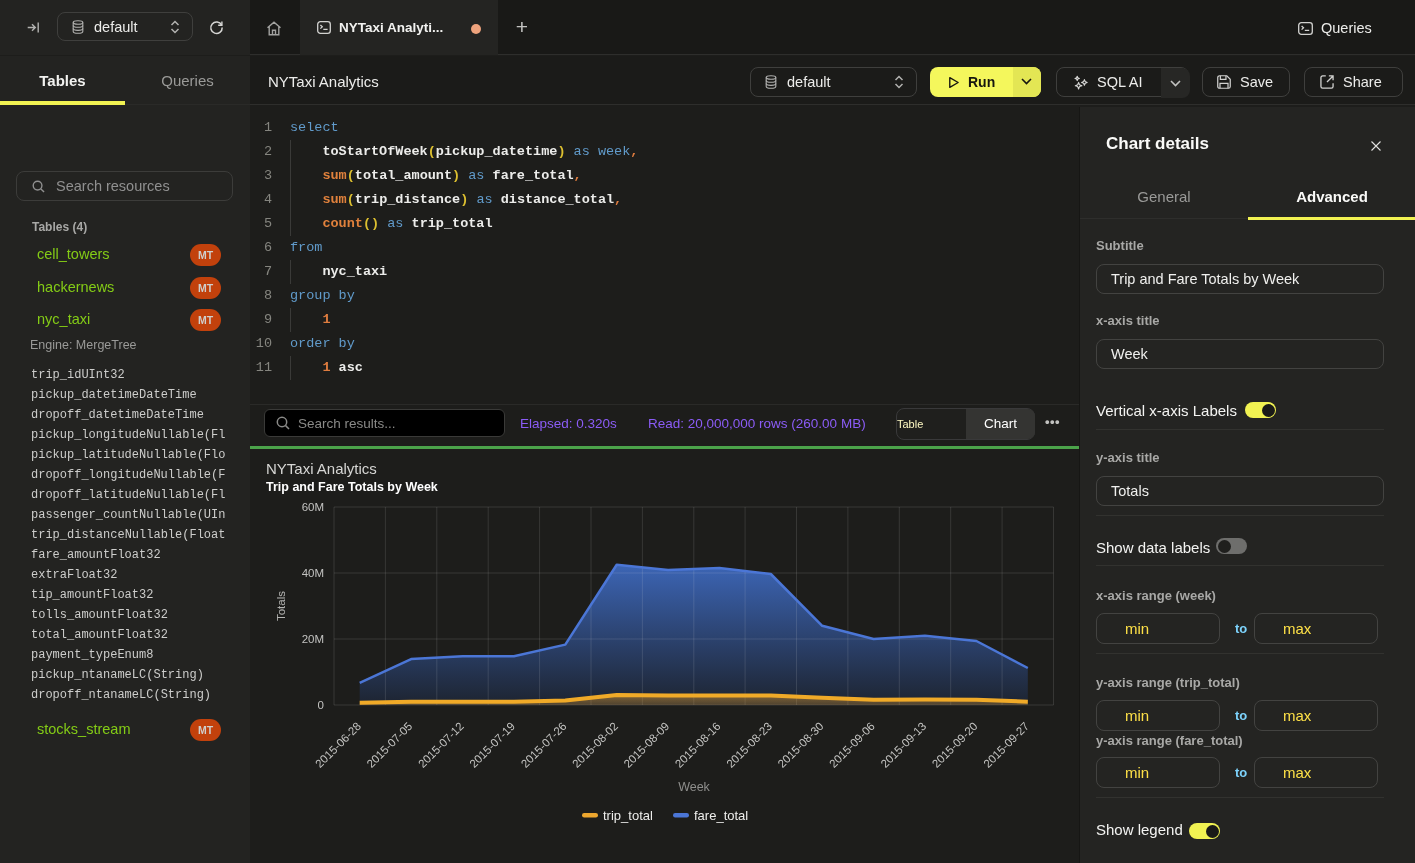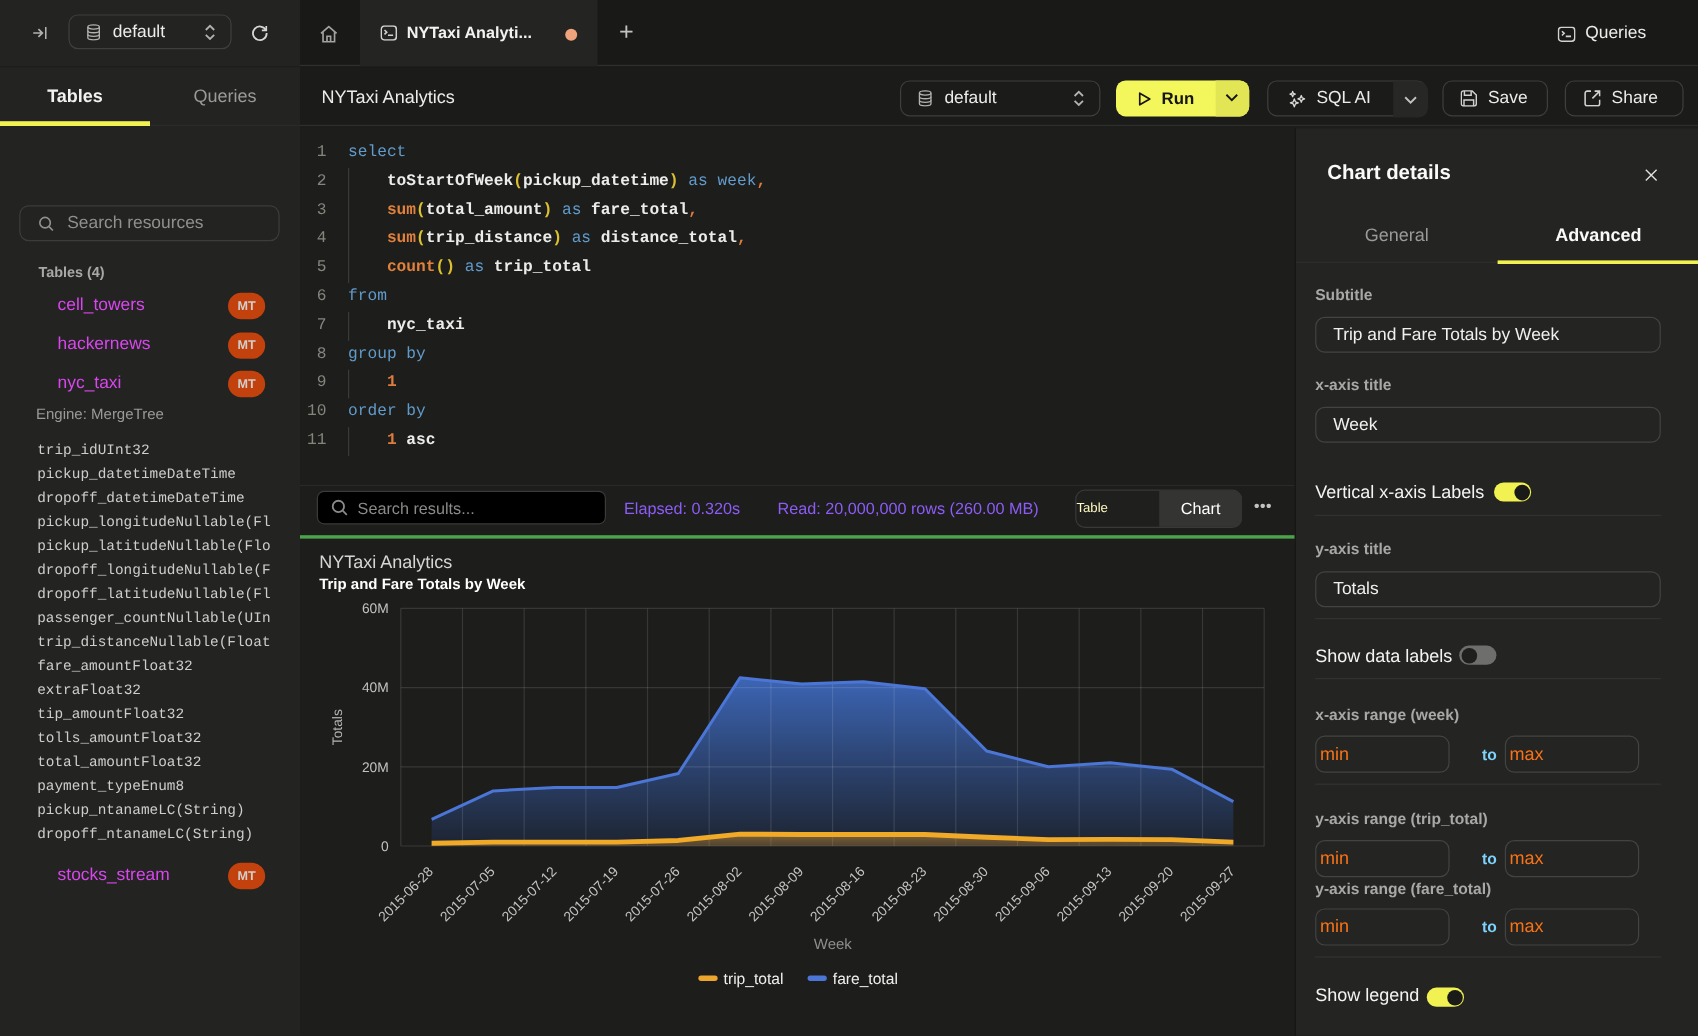--- a/index.html
+++ b/index.html
@@ -15,21 +15,21 @@
 #queriesbtn{position:absolute;left:1298px;top:14px;height:28px;display:flex;align-items:center;color:#ececea;font-size:14.5px}
 
 #sidebar{position:absolute;left:0;top:56px;width:250px;height:807px;background:#232321}
 #sidebar .tabs{position:relative;height:49px;border-bottom:1px solid #2a2a28}
 #sidebar .tabs .t1{position:absolute;left:0;top:0;width:125px;height:49px;text-align:center;line-height:49px;color:#f2f2f0;font-size:15px;font-weight:600}
 #sidebar .tabs .t2{position:absolute;left:125px;top:0;width:125px;height:49px;text-align:center;line-height:49px;color:#9a9a98;font-size:15px}
 #sidebar .tabs .yline{position:absolute;left:0;bottom:-1px;width:125px;height:4px;background:#f1f252}
 #newtable{position:absolute;left:16px;top:67px;width:217px;height:31px;background:#f4f75c;border-radius:8px;display:flex;align-items:center;justify-content:center;color:#141412;font-size:14.5px;font-weight:500}
 #searchres{position:absolute;left:16px;top:115px;width:217px;height:30px;border:1px solid #3c3c3a;border-radius:8px;display:flex;align-items:center;color:#909090;font-size:14.5px}
 .sect{position:absolute;left:32px;color:#a8a8a6;font-size:12px;font-weight:700}
-.tname{position:absolute;left:48px;color:#d946ef;font-size:14.5px;font-weight:500}
+.tname{position:absolute;left:37px;color:#84cc16;font-size:14.5px;font-weight:500}
 .mt{position:absolute;left:190px;width:31px;height:22px;background:#c2410c;border-radius:11px;color:#cfcfcd;font-size:10.5px;font-weight:700;text-align:center;line-height:22px}
 #engine{position:absolute;left:30px;top:338px;color:#9a9a98;font-size:12.5px}
 #cols{position:absolute;left:31px;top:365px;width:202px;font-family:"Liberation Mono",monospace;font-size:12px;line-height:20px;color:#cdcdcb;white-space:pre}
 #cols .r{display:flex;justify-content:flex-start}
 
 #mainhdr{position:absolute;left:250px;top:56px;width:1165px;height:49px;background:#1b1b19;border-bottom:1px solid #2e2e2c}
 #mainhdr h1{position:absolute;left:18px;top:17px;font-size:15px;font-weight:400;color:#ececea}
 .btn{position:absolute;top:11px;height:30px;border:1px solid #3f3f3d;border-radius:8px;display:flex;align-items:center;color:#ececea;font-size:14.5px;font-weight:500}
 #runbtn{position:absolute;left:680px;top:11px;width:111px;height:30px;background:#f4f75c;border-radius:8px;display:flex;align-items:center;color:#16160f}
 
@@ -65,21 +65,21 @@
 .plabel{position:absolute;left:16px;color:#a8a8a6;font-size:13px;font-weight:600}
 .pinput{position:absolute;left:16px;width:288px;height:30px;border:1px solid #434341;border-radius:8px;color:#f0f0ee;font-size:14.5px;display:flex;align-items:center;padding-left:14px}
 .ptext{position:absolute;left:16px;color:#f4f4f2;font-size:15px}
 .pdiv{position:absolute;left:16px;width:288px;height:1px;background:#32322f}
 .tog{position:absolute;width:31px;height:16px;border-radius:8px}
 .tog.on{background:#f1f252}
 .tog.on::after{content:"";position:absolute;right:1.5px;top:1.5px;width:13px;height:13px;border-radius:7px;background:#1a1a18}
 .tog.off{background:#6e6e6c}
 .tog.off::after{content:"";position:absolute;left:1.5px;top:1.5px;width:13px;height:13px;border-radius:7px;background:#1f1f1d}
 .pto{position:absolute;color:#7dd3fc;font-size:13px;font-weight:700}
-.pmin{position:absolute;width:112px;height:31px;border:1px solid #434341;border-radius:8px;color:#f97316;font-size:15px;display:flex;align-items:center;padding-left:3px}
+.pmin{position:absolute;width:124px;height:31px;border:1px solid #434341;border-radius:8px;color:#fde047;font-size:15px;display:flex;align-items:center;padding-left:28px}
 </style></head>
 <body>
 
 <div id="topbar"></div>
 <div id="topbar-left"></div>
 <svg class="abs" style="left:27px;top:22px" width="12" height="11" viewBox="0 0 12 11" fill="none" stroke="#b2b2b0" stroke-width="1.4">
     <path d="M0.7 5.5 H8 M5 2.2 L8.3 5.5 L5 8.8 M11.2 0.5 V10.5"></path>
   </svg>
 <div class="ddl" id="conn1">
 <svg class="icn" style="margin:0 10px 0 14px" width="12" height="14" viewBox="0 0 13 15" fill="none" stroke="#b2b2b0" stroke-width="1.2">

